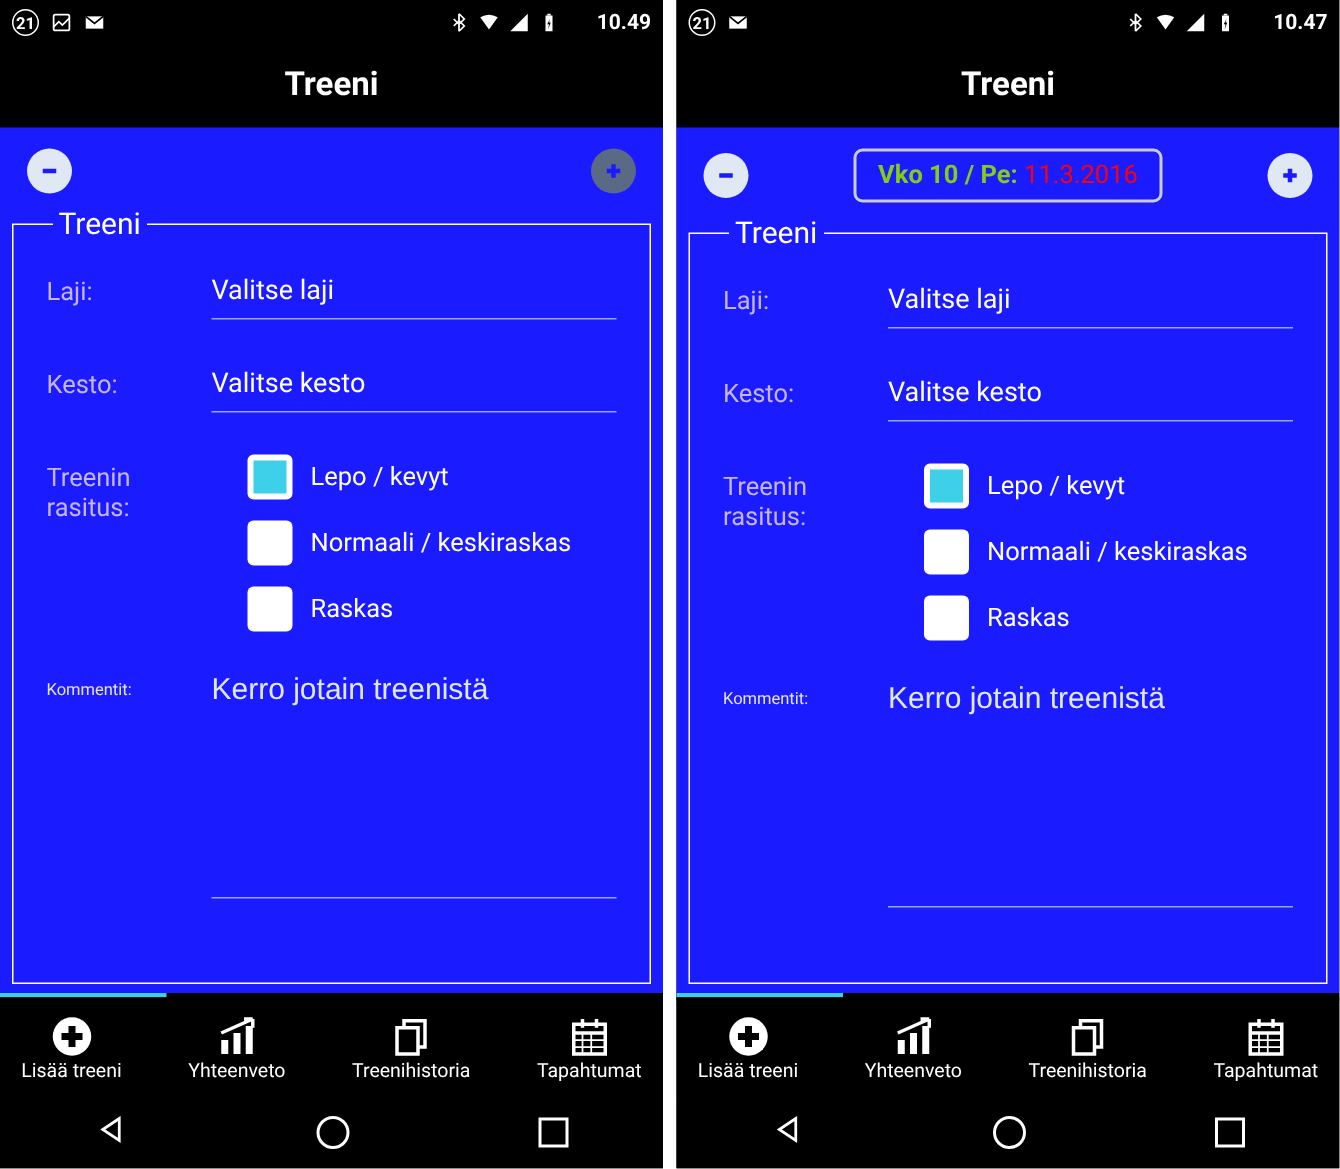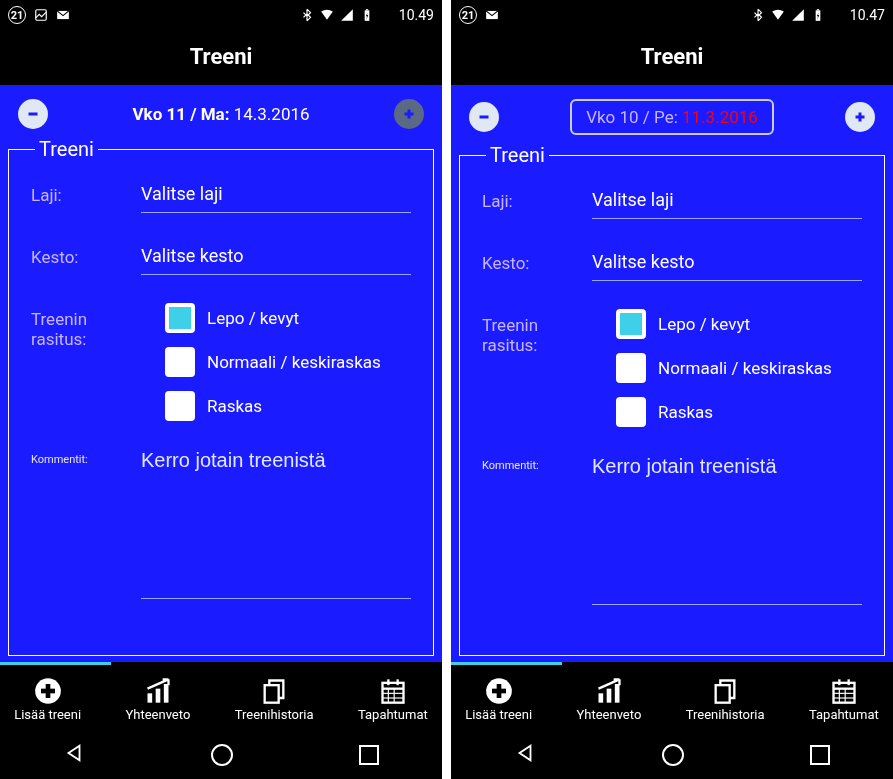--- a/index.html
+++ b/index.html
@@ -30,21 +30,21 @@
     height: 30px;
     background: #000;
     color: #fff;
     display: flex;
     align-items: center;
     padding: 0 8px;
     font-size: 14px;
   }
   .statusbar .left-icons { display: flex; gap: 8px; align-items: center; }
   .statusbar .right-icons { margin-left: auto; display: flex; gap: 6px; align-items: center; }
-  .statusbar .clock { margin-left: 19px; font-weight: 400; }
+  .statusbar .clock { margin-left: 19px; font-weight: 700; }
   .circled-num {
     width: 18px; height: 18px; border: 1.5px solid #fff; border-radius: 50%;
     display: flex; align-items: center; justify-content: center;
     font-size: 11px; font-weight: bold;
   }
   .icon-svg-sm { width: 14px; height: 14px; fill: #fff; }
 
   
   .app-title {
     background: #000;
@@ -80,21 +80,21 @@
   .circle-btn.dark { background: #5a6a85; color: #1b1bff; }
   .date-text {
     color: #fff; font-size: 17px; font-weight: 400;
   }
   .date-text .prefix { font-weight: 700; }
   .date-box {
     border: 2px solid #ccc;
     border-radius: 6px;
     padding: 6px 14px;
   }
-  .date-box .date-text .prefix { color: #c4b5fd; font-weight: 400; }
+  .date-box .date-text .prefix { color: #84cc16; font-weight: 700; }
   .date-box .date-text .value { color: #ff0000; }
 
   
   .fs-wrap { padding: 0 8px 6px; flex: 1; display: flex; }
   fieldset.treeni {
     border: 1.5px solid #fff;
     flex: 1;
     padding: 18px 22px 10px;
     position: relative;
   }
@@ -212,24 +212,20 @@
     <div class="app-title">Treeni</div>
 
     <div class="content">
       <div class="date-nav">
         <div class="circle-btn">
           <svg width="18" height="18" viewBox="0 0 24 24">
               <circle cx="12" cy="12" r="11" fill="#e0e8f4"></circle>
               <rect x="6" y="10" width="12" height="4" fill="#1b1bff"></rect>
             </svg>
         </div>
-        <div class="date-text">
-          <span class="prefix">Vko 11 / Ma:</span>
-          <span class="value">14.3.2016</span>
-        </div>
         <div class="circle-btn dark">
           <svg width="18" height="18" viewBox="0 0 24 24">
               <circle cx="12" cy="12" r="11" fill="#5a6a85"></circle>
               <rect x="6" y="10" width="12" height="4" fill="#1b1bff"></rect>
               <rect x="10" y="6" width="4" height="12" fill="#1b1bff"></rect>
             </svg>
         </div>
       </div>
 
       <div class="fs-wrap">

